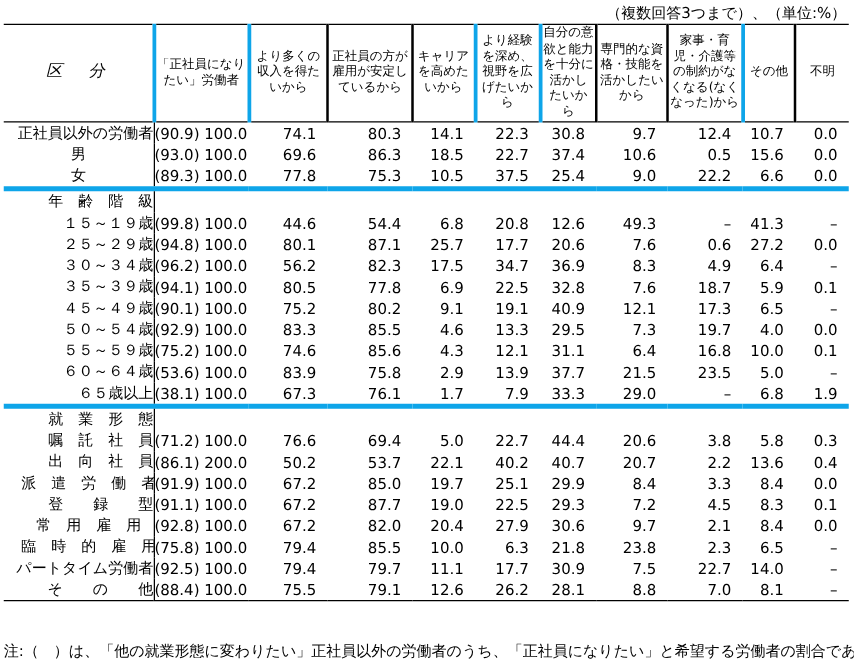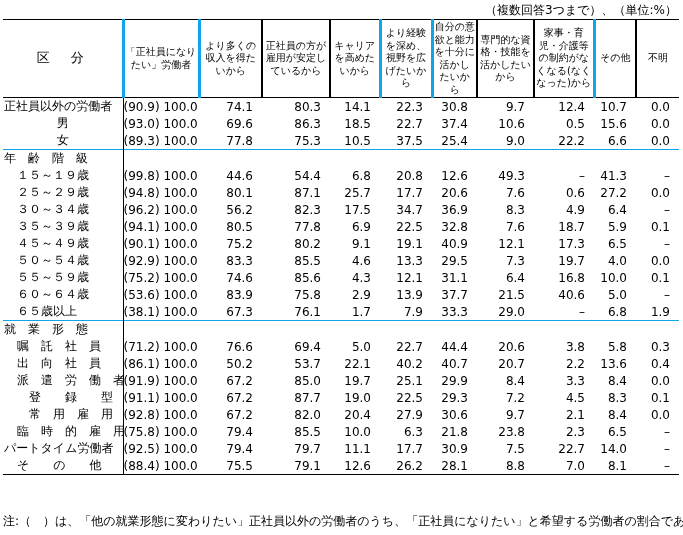--- a/index.html
+++ b/index.html
@@ -31,41 +31,42 @@
     vertical-align:middle;
     padding:1px 1px;
     height:64px;
     overflow:hidden;
     word-break:break-all;
   }
   thead th.corner {
     border-left:none;
     font-size:13px;
     letter-spacing:4px;
+    font-style:italic;
   }
   thead th.tl { border-left:2px solid #000; }
   tbody td {
     font-size:12px;
     height:17px;
     padding:0;
     white-space:nowrap;
     overflow:hidden;
     vertical-align:middle;
   }
   td.rowlabel {
     border-right:1px solid #000;
-    text-align:left;
+    text-align:right;
     padding-left:1px;
   }
   td.rowlabel.ind1 { padding-left:14px; }
   td.rowlabel.ind2 { padding-left:26px; }
   td.rowlabel.center { text-align:center; padding-left:0; }
   td.num { text-align:right; padding-right:9px; }
   td.total { padding-right:6px; }
-  tr.section td { border-top:1px solid #0ea5e9; height:17px;font-family:Liberation Serif, serif; }
+  tr.section td { border-top:4px solid #0ea5e9; height:17px;font-family:Liberation Serif, serif; }
   .note {
     position:absolute; top:513px; left:3px;
     font-size:12px; white-space:nowrap;
   }
 </style>
 </head>
 <body>
 
 <div class="annotation">（複数回答3つまで）、（単位:%）</div>
 
@@ -235,21 +236,21 @@
       </tr>
       <tr>
         <td class="rowlabel ind1">６０～６４歳</td>
         <td class="total">(53.6) 100.0</td>
         <td class="num">83.9</td>
         <td class="num">75.8</td>
         <td class="num">2.9</td>
         <td class="num">13.9</td>
         <td class="num">37.7</td>
         <td class="num">21.5</td>
-        <td class="num">40.6</td>
+        <td class="num">23.5</td>
         <td class="num">5.0</td>
         <td class="num">–</td>
       </tr>
       <tr>
         <td class="rowlabel ind1">６５歳以上</td>
         <td class="total">(38.1) 100.0</td>
         <td class="num">67.3</td>
         <td class="num">76.1</td>
         <td class="num">1.7</td>
         <td class="num">7.9</td>
@@ -271,21 +272,21 @@
         <td class="num">5.0</td>
         <td class="num">22.7</td>
         <td class="num">44.4</td>
         <td class="num">20.6</td>
         <td class="num">3.8</td>
         <td class="num">5.8</td>
         <td class="num">0.3</td>
       </tr>
       <tr>
         <td class="rowlabel ind1">出　向　社　員</td>
-        <td class="total">(86.1) 100.0</td>
+        <td class="total">(86.1) 200.0</td>
         <td class="num">50.2</td>
         <td class="num">53.7</td>
         <td class="num">22.1</td>
         <td class="num">40.2</td>
         <td class="num">40.7</td>
         <td class="num">20.7</td>
         <td class="num">2.2</td>
         <td class="num">13.6</td>
         <td class="num">0.4</td>
       </tr>

